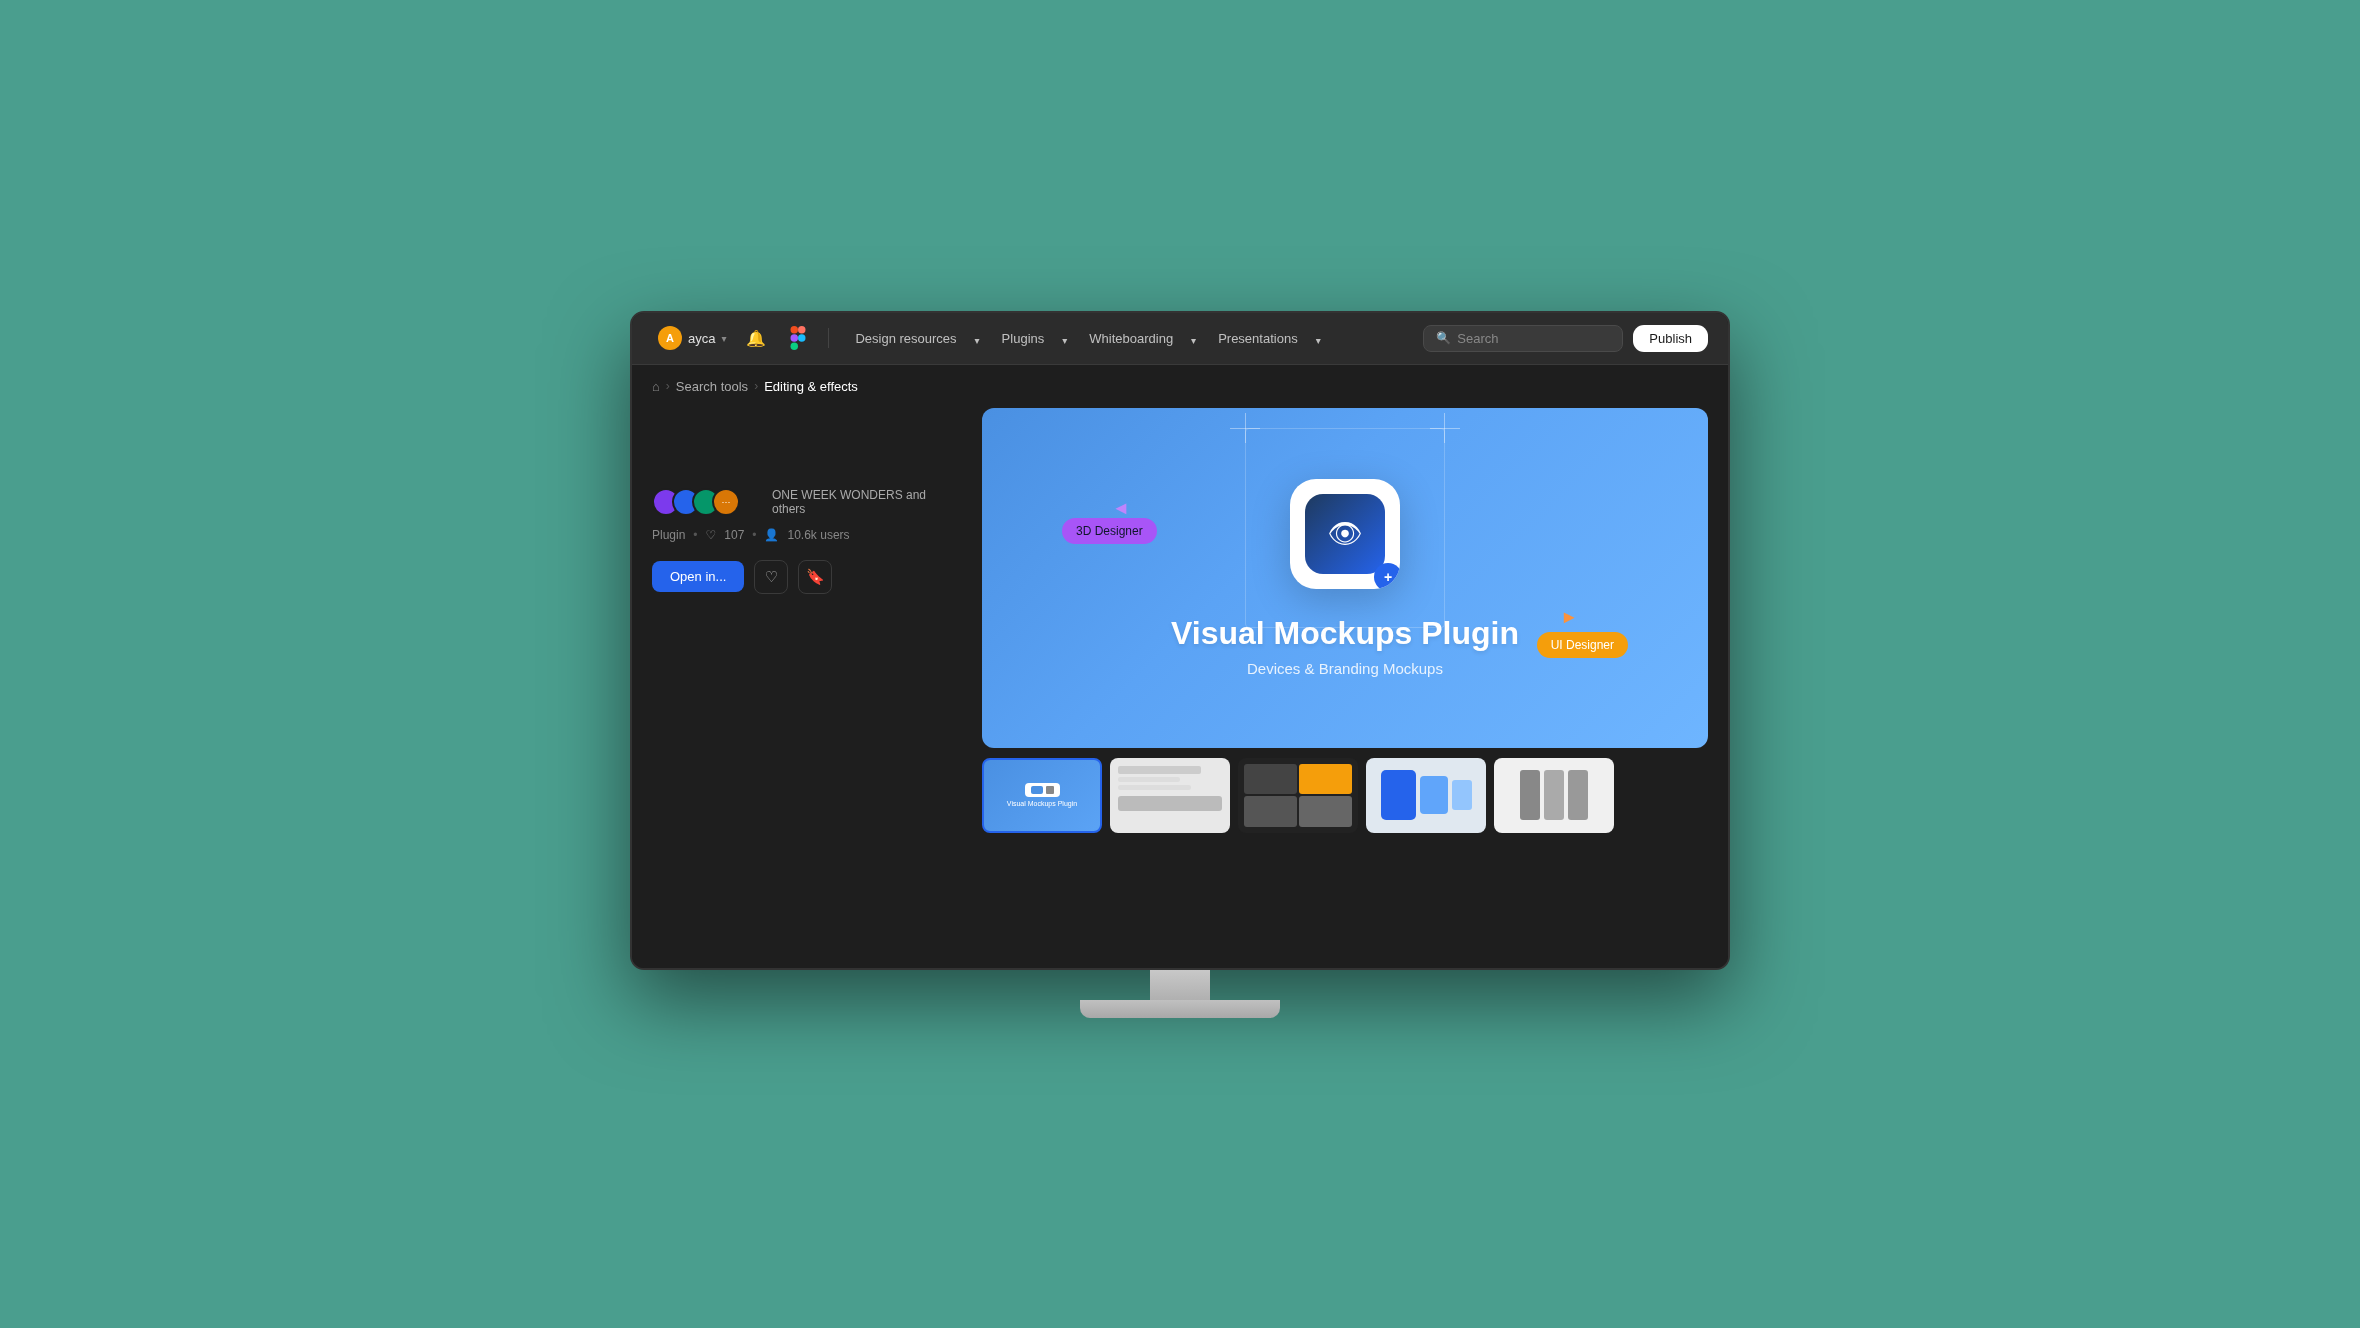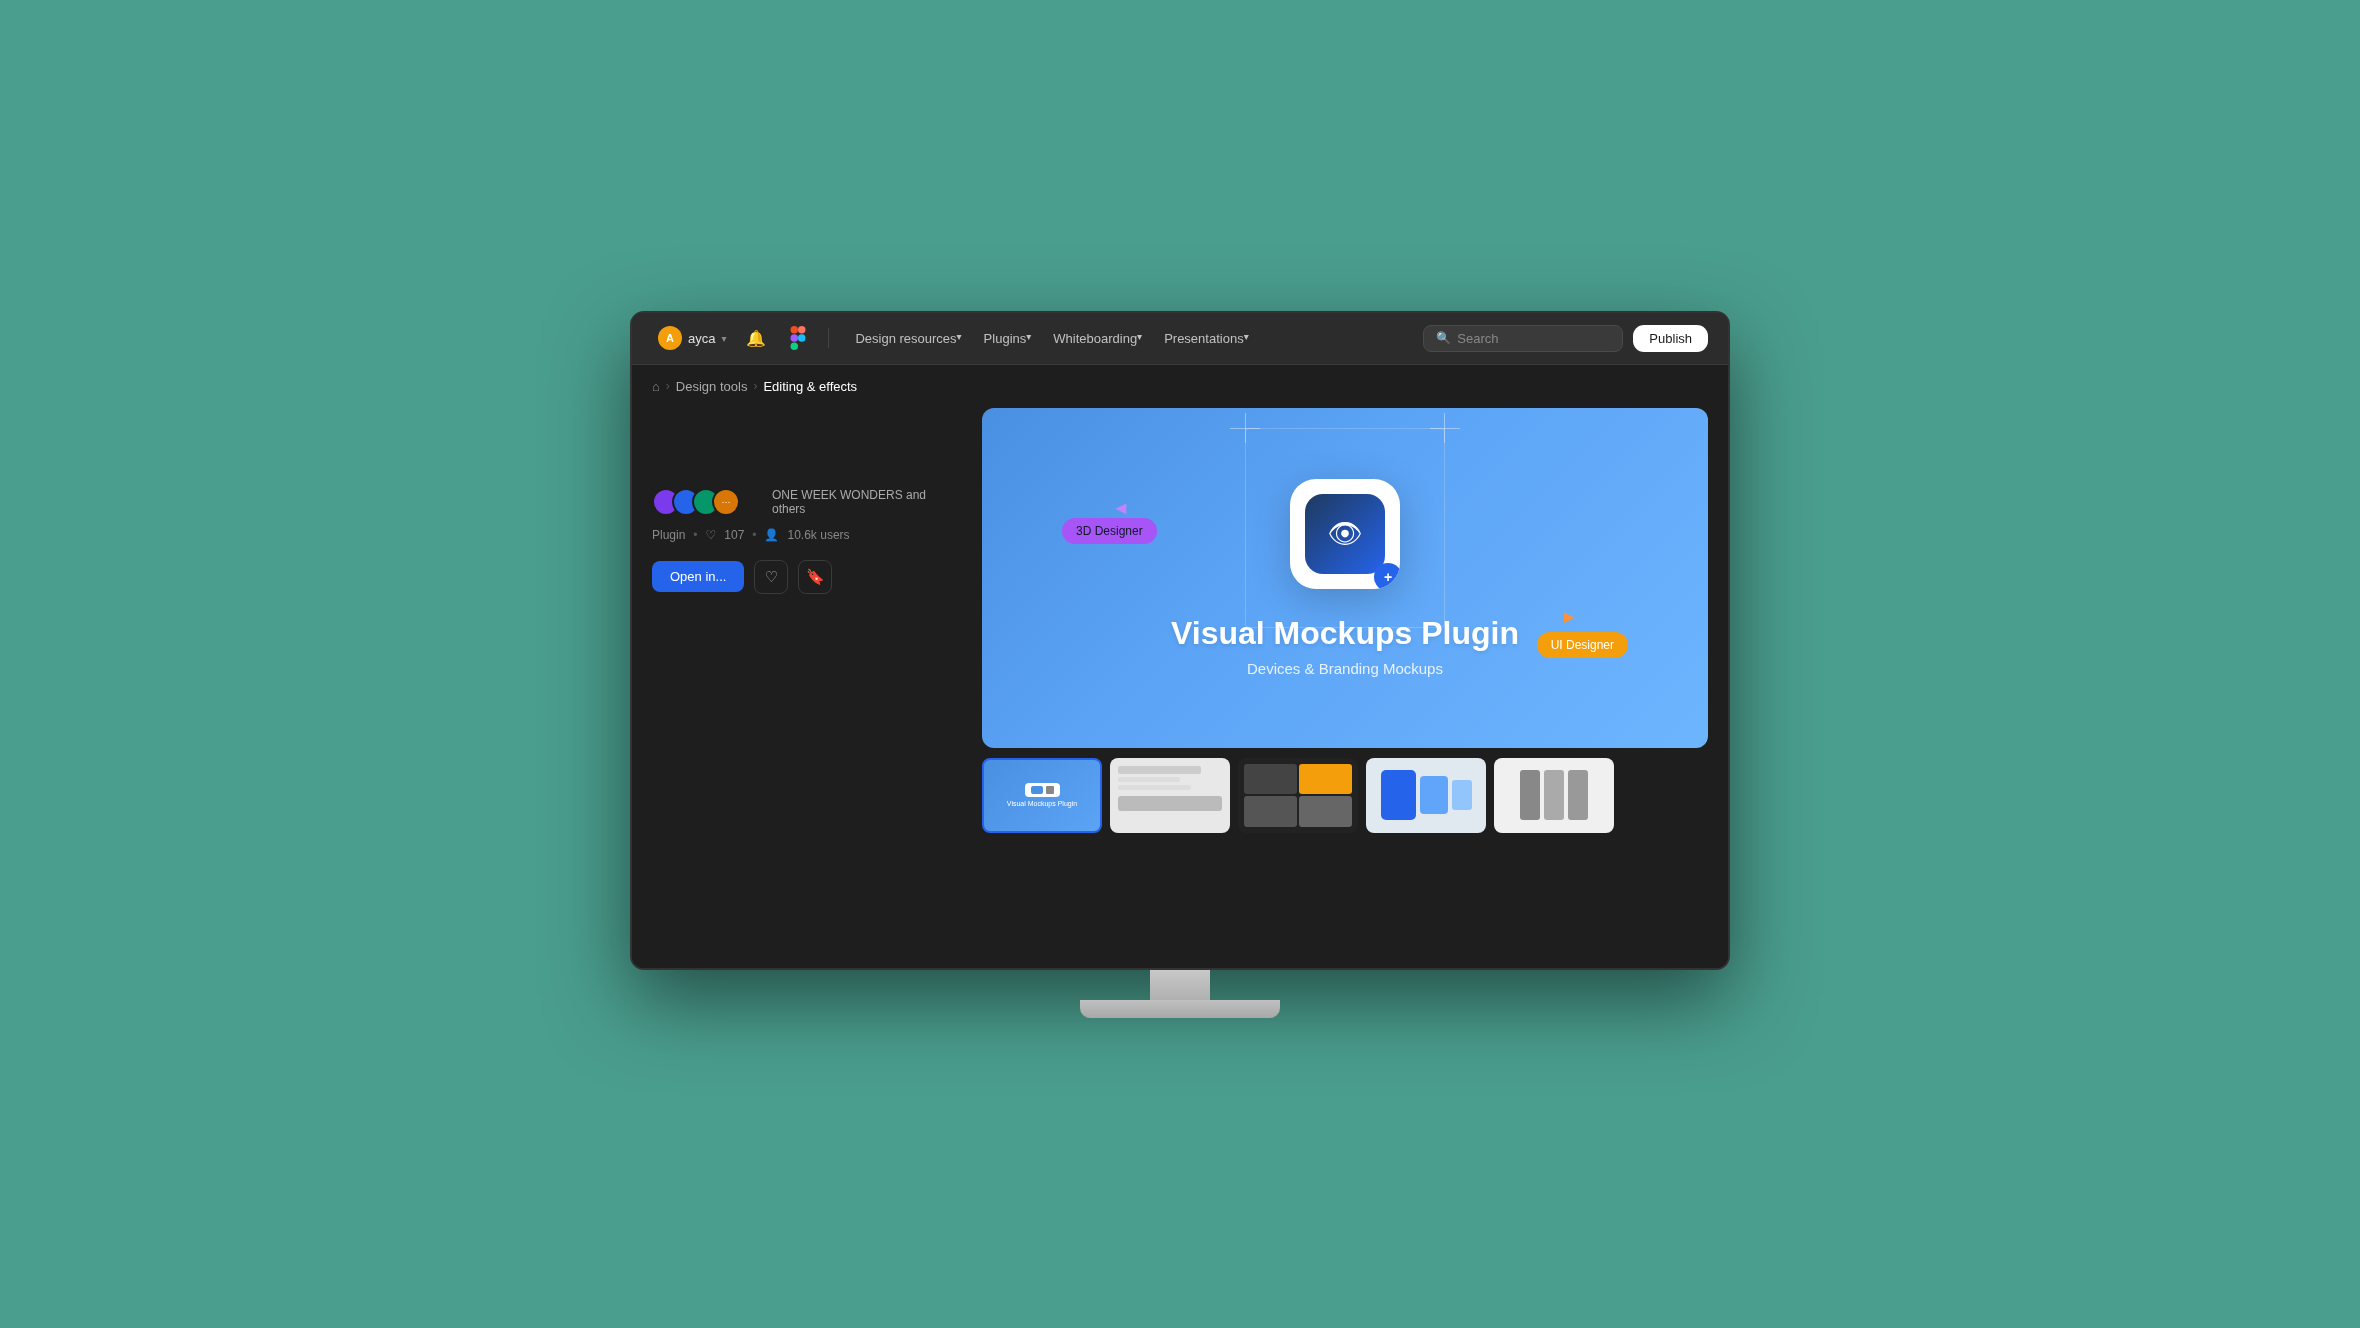--- a/index.html
+++ b/index.html
@@ -79,21 +79,21 @@
       align-items: center;
       gap: 2px;
       flex: 1;
     }
     .nav-link {
       color: #c0c0c0;
       font-size: 13px;
       padding: 6px 10px;
       border-radius: 6px;
       cursor: pointer;
-      display: flex; align-items: flex-start; gap: 0;
+      display: flex; align-items: flex-end; gap: 18px;
       white-space: nowrap;
     }
     .nav-right {
       display: flex;
       align-items: center;
       gap: 10px;
       margin-left: auto;
     }
     .search-box {
       display: flex;
@@ -438,21 +438,21 @@
           <span class="search-icon">🔍</span>
           <span class="search-input-text">Search</span>
         </div>
         <button class="publish-btn">Publish</button>
       </div>
     </div>
 
     <div class="breadcrumb">
       <span class="breadcrumb-icon">⌂</span>
       <span class="breadcrumb-sep">›</span>
-      <span class="breadcrumb-item">Design tools</span>
+      <span class="breadcrumb-item">Search tools</span>
       <span class="breadcrumb-sep">›</span>
       <span class="breadcrumb-item active">Editing &amp; effects</span>
     </div>
 
     <div class="main-content">
 
       <div class="left-panel">
         <div class="authors-row">
           <div class="author-avatars">
             <div class="author-avatar"></div>

